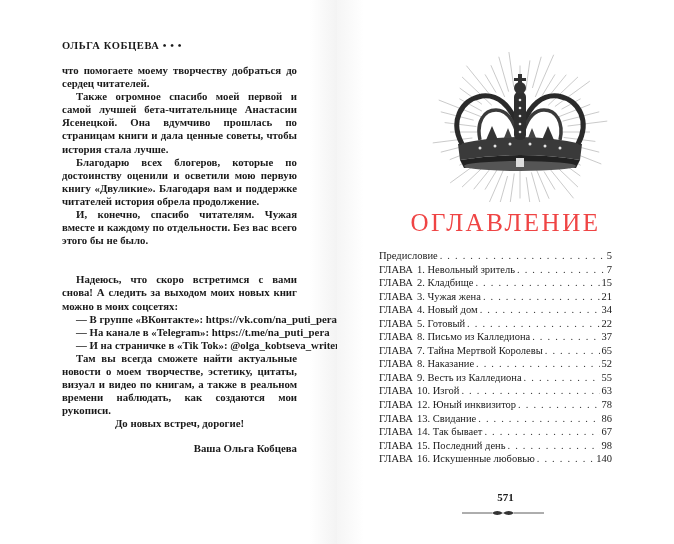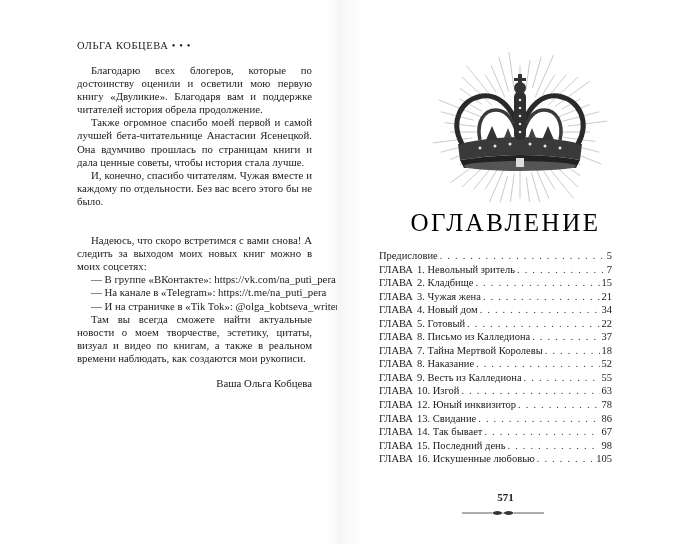--- a/index.html
+++ b/index.html
@@ -1,60 +1,62 @@
 <!DOCTYPE html>
 <html><head>
   <meta charset="utf-8">
   <style>
     html, body { margin: 0; padding: 0; background: #ffffff; }
     body { width: 674px; height: 544px; position: relative; overflow: hidden;
       font-family: "Liberation Serif", "DejaVu Serif", serif; color: #1a1a1a; }
-    .page-left { position: absolute; left: 15px; top: 0; width: 337px; height: 544px;
-      background: linear-gradient(to right, #ffffff 0%, #ffffff 92%, #f3f3f3 100%); }
+    .page-left { position: absolute; left: 0; top: 0; width: 337px; height: 544px;
+      background: linear-gradient(to right, #ffffff 0%, #ffffff 92%, #f3f3f3 100%); font-weight: bold; }
     .page-right { position: absolute; left: 337px; top: 0; width: 337px; height: 544px;
       background: linear-gradient(to right, #f5f5f5 0%, #ffffff 8%, #ffffff 100%); }
     .running-head { position: absolute; left: 62px; top: 40px; font-size: 10.5px;
       letter-spacing: 0.6px; color: #1a1a1a; }
     .left-body { position: absolute; left: 62px; top: 64px; width: 235px;
       font-size: 10.8px; line-height: 13.1px; text-align: justify; }
     .left-body p { margin: 0; }
     .left-body .indent { text-indent: 14px; }
     .left-body .gap { height: 26px; }
     .left-body .dash { padding-left: 14px; text-align: left; white-space: nowrap; }
     .left-body .center { text-align: center; }
     .left-body .right { text-align: right; margin-top: 12px; }
     .crown-wrap { position: absolute; left: 420px; top: 52px; width: 200px; height: 150px; }
     .toc-title { position: absolute; left: 337px; width: 337px; top: 209px; text-align: center;
-      font-size: 25px; letter-spacing: 2.5px; font-weight: normal; color: #000000; }
+      font-size: 25px; letter-spacing: 2.5px; font-weight: normal; color: #ef4444; }
     .toc { position: absolute; left: 379px; top: 249px; width: 233px; font-size: 10.5px; }
     .toc-row { display: flex; align-items: baseline; height: 13.55px; line-height: 13.55px; white-space: nowrap; justify-content: center; }
     .toc-row .lbl { flex: 0 0 auto; }
     .toc-row .ch { display: inline-block; width: 38px; }
     .toc-row .dots { flex: 1 1 auto; overflow: hidden; margin: 0 2px; color: #333; letter-spacing: 1.2px; }
     .toc-row .dots::before { content: ". . . . . . . . . . . . . . . . . . . . . . . . . . . . . . . . . . . . . . . . . . . . . . . . . . . . . . . . . . . . . . . . . . . ."; }
     .toc-row .pg { flex: 0 0 auto; text-align: right; }
     .folio { position: absolute; left: 337px; width: 337px; top: 491px; text-align: center;
       font-size: 11px; font-weight: bold; }
     .folio-orn { position: absolute; left: 462px; top: 503px; width: 82px; height: 8px; }
   </style>
 </head>
 <body>
 
 <div class="page-left">
   <div class="running-head">ОЛЬГА КОБЦЕВА • • •</div>
   <div class="left-body">
+    <p>что помогаете моему творчеству добраться до сердец читателей.</p>
+    <p class="indent">Также огромное спасибо моей первой и самой лучшей бета-читательнице Анастасии Ясенецкой. Она вдумчиво прошлась по страницам книги и дала ценные советы, чтобы история стала лучше.</p>
     <p class="indent">Благодарю всех блогеров, которые по достоинству оценили и осветили мою первую книгу «Двуликие». Благодаря вам и поддержке читателей история обрела продолжение.</p>
-    <p class="indent">Также огромное спасибо моей первой и самой лучшей бета-читательнице Анастасии Ясенецкой. Она вдумчиво прошлась по страницам книги и дала ценные советы, чтобы история стала лучше.</p>
     <p class="indent">И, конечно, спасибо читателям. Чужая вместе и каждому по отдельности. Без вас всего этого бы не было.</p>
     <div class="gap"></div>
     <p class="indent">Надеюсь, что скоро встретимся с вами снова! А следить за выходом моих новых книг можно в моих соцсетях:</p>
     <p class="dash">— В группе «ВКонтакте»: https://vk.com/na_puti_pera</p>
     <p class="dash">— На канале в «Telegram»: https://t.me/na_puti_pera</p>
     <p class="dash">— И на страничке в «Tik Tok»: @olga_kobtseva_writer</p>
     <p class="indent">Там вы всегда сможете найти актуальные новости о моем творчестве, эстетику, цитаты, визуал и видео по книгам, а также в реальном времени наблюдать, как создаются мои рукописи.</p>
+    <p class="center">До новых встреч, дорогие!</p>
     <p class="right">Ваша Ольга Кобцева</p>
   </div>
 </div>
 
 <div class="page-right"></div>
 
 <div class="crown-wrap">
   <svg width="200" height="150" viewBox="0 0 200 150" xmlns="http://www.w3.org/2000/svg">
     <g id="rays" stroke="#bdbdbd" stroke-width="0.8">
         <line x1="140" y1="80" x2="170" y2="80"></line>
@@ -177,21 +179,21 @@
       <span class="pg">22</span>
     </div>
     <div class="toc-row">
       <span class="lbl"><span class="ch">ГЛАВА</span><span>8. Письмо из Калледиона</span></span>
       <span class="dots"></span>
       <span class="pg">37</span>
     </div>
     <div class="toc-row">
       <span class="lbl"><span class="ch">ГЛАВА</span><span>7. Тайна Мертвой Королевы</span></span>
       <span class="dots"></span>
-      <span class="pg">18</span>
+      <span class="pg">65</span>
     </div>
     <div class="toc-row">
       <span class="lbl"><span class="ch">ГЛАВА</span><span>8. Наказание</span></span>
       <span class="dots"></span>
       <span class="pg">52</span>
     </div>
     <div class="toc-row">
       <span class="lbl"><span class="ch">ГЛАВА</span><span>9. Весть из Калледиона</span></span>
       <span class="dots"></span>
       <span class="pg">55</span>
@@ -217,21 +219,21 @@
       <span class="pg">67</span>
     </div>
     <div class="toc-row">
       <span class="lbl"><span class="ch">ГЛАВА</span><span>15. Последний день</span></span>
       <span class="dots"></span>
       <span class="pg">98</span>
     </div>
     <div class="toc-row">
       <span class="lbl"><span class="ch">ГЛАВА</span><span>16. Искушенные любовью</span></span>
       <span class="dots"></span>
-      <span class="pg">105</span>
+      <span class="pg">140</span>
     </div>
   </div>
 
 <div class="folio">571</div>
 <div class="folio-orn">
   <svg width="82" height="8" viewBox="0 0 82 8" xmlns="http://www.w3.org/2000/svg">
     <line x1="0" y1="4" x2="30" y2="4" stroke="#333" stroke-width="0.8"></line>
     <line x1="52" y1="4" x2="82" y2="4" stroke="#333" stroke-width="0.8"></line>
     <path d="M30 4 Q35 0 41 4 Q47 8 52 4 Q47 0 41 4 Q35 8 30 4 Z" fill="#333"></path>
   </svg>

